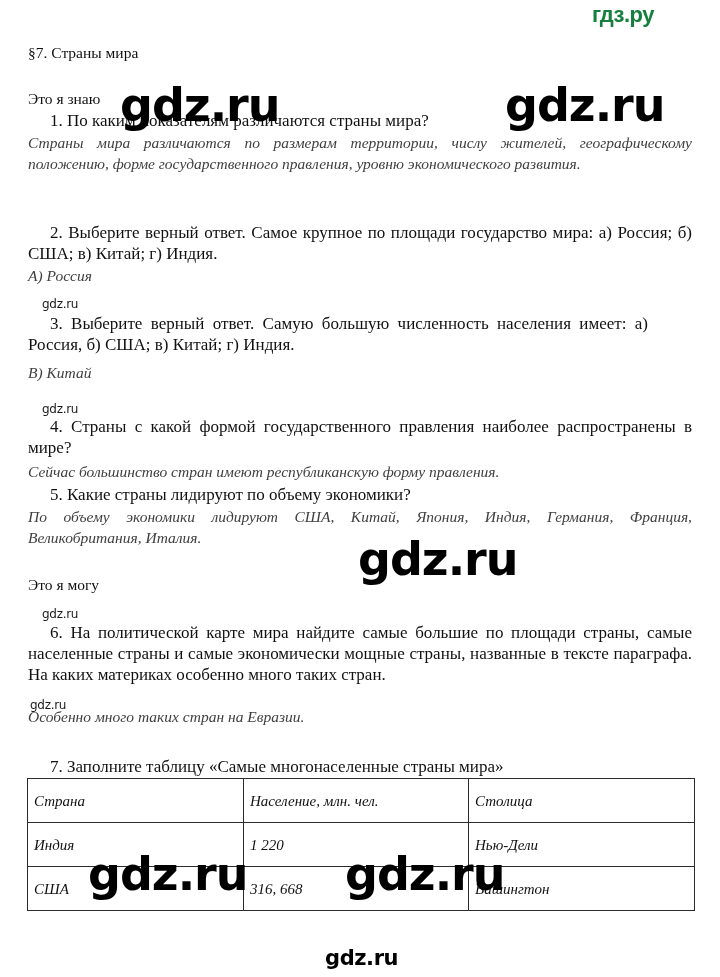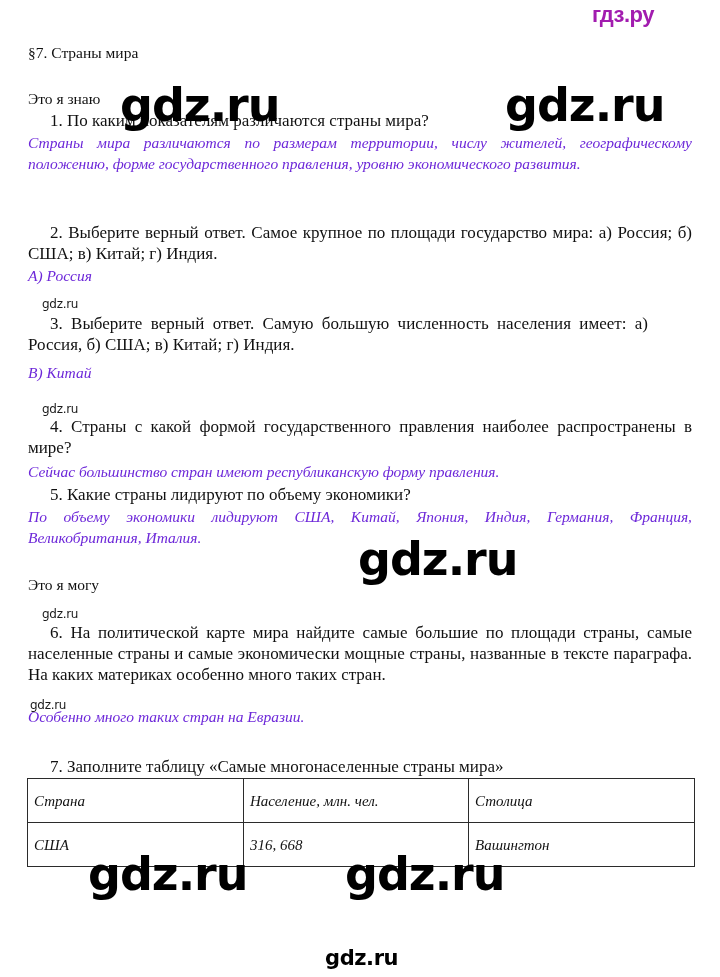--- a/index.html
+++ b/index.html
@@ -20,38 +20,38 @@
 
   
   .site-logo {
     position: absolute;
     top: 2px;
     left: 592px;
     font-family: "Liberation Sans", sans-serif;
     font-weight: bold;
     font-size: 22px;
     letter-spacing: -0.5px;
-    color: #a21caf;
+    color: #15803d;
     z-index: 6;
   }
 
   
   .content {
     position: absolute;
     top: 0;
     left: 0;
     width: 720px;
     z-index: 2;
   }
 
   .para {
     position: absolute;
     font-size: 15.5px;
     line-height: 21px;
-    color: #6d28d9;
+    color: #404040;
   }
   .a {                      
     font-style: italic;
     text-align: justify;
     text-justify: inter-word;
   }
   .a.noj { text-align: left; }
 
   .heading {
     position: absolute;
@@ -174,20 +174,25 @@
           <col class="c2">
           <col class="c3">
         </colgroup>
       <tbody>
         <tr>
           <td>Страна</td>
           <td>Население, млн. чел.</td>
           <td>Столица</td>
         </tr>
         <tr>
+          <td>Индия</td>
+          <td>1 220</td>
+          <td>Нью-Дели</td>
+        </tr>
+        <tr>
           <td>США</td>
           <td>316, 668</td>
           <td>Вашингтон</td>
         </tr>
       </tbody>
     </table>
   </div>
 
   <div id="wm-layer">
       <div class="wm big" style="left: 120px; top: 78px;">gdz.ru</div>

